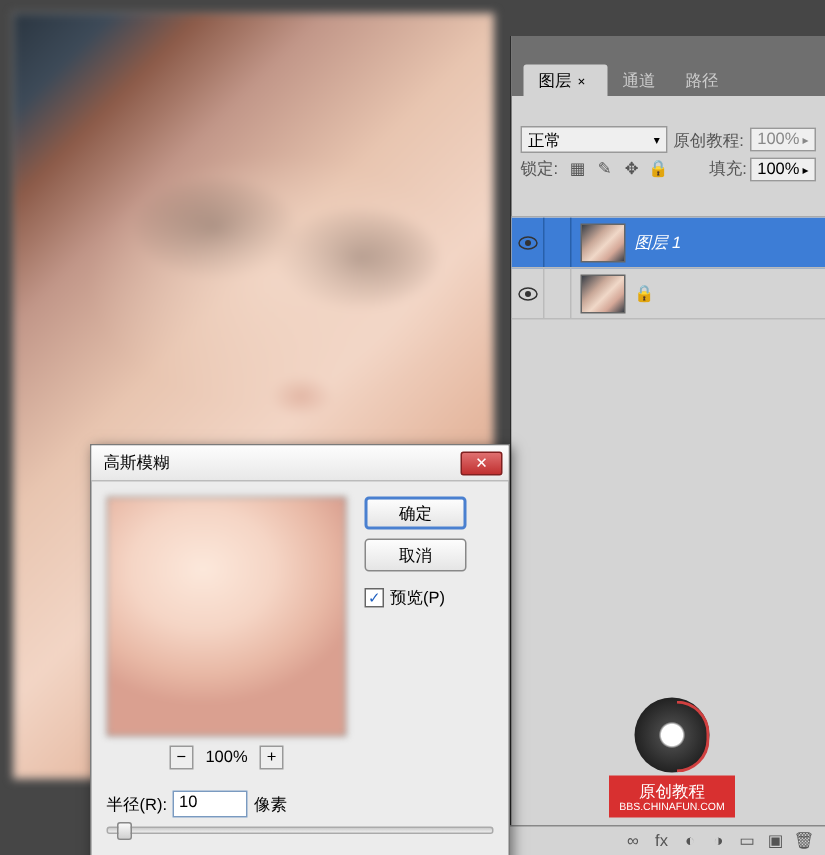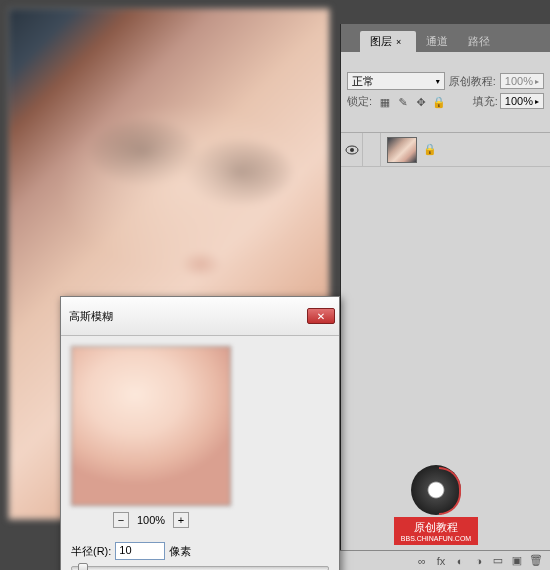--- a/index.html
+++ b/index.html
@@ -2,65 +2,65 @@
 <html><head>
 <meta charset="utf-8">
 <style>
 *{margin:0;padding:0;box-sizing:border-box;font-family:"Microsoft YaHei",Tahoma,sans-serif;font-size:11px}
 body{background:#464646;width:550px;height:570px;position:relative;overflow:hidden}
 
 .canvas{position:absolute;left:8px;top:8px;width:322px;height:512px;background:linear-gradient(135deg,#2a3540 0%,#3d4a58 8%,#8b5a48 15%,#c19688 25%,#e8c5b0 40%,#f2d5c5 55%,#e5b8a0 70%,#d8a890 80%,#816058 92%,#2a3138 100%);border:1px solid #888;filter:blur(3px)}
 .canvas::after{content:"";position:absolute;inset:0;background:radial-gradient(ellipse 180px 120px at 55% 35%, rgba(245,220,205,0.7), transparent 70%),radial-gradient(ellipse 80px 50px at 42% 28%, rgba(90,70,60,0.6), transparent 70%),radial-gradient(ellipse 80px 50px at 72% 32%, rgba(90,70,60,0.6), transparent 70%),radial-gradient(ellipse 30px 20px at 60% 50%, rgba(200,130,110,0.4), transparent 70%)}
 
 .layers-panel{position:absolute;right:0;top:24px;bottom:20px;width:210px;background:#d4d4d4;border-left:1px solid #2a2a2a;display:flex;flex-direction:column}
-.panel-tabs{height:28px;background:#6f6f6f;display:flex;align-items:end;padding-left:19px}
+.panel-tabs{height:40px;background:#6f6f6f;display:flex;align-items:end;padding-left:8px}
 .tab{padding:3px 10px;color:#ccc;cursor:pointer;display:flex;align-items:center;gap:4px}
 .tab.active{background:#d4d4d4;color:#000;border-radius:2px 2px 0 0}
 .tab-close{width:10px;height:10px;font-size:9px;line-height:10px}
 .panel-controls{padding:20px 6px;border-bottom:1px solid #aaa}
 .row{display:flex;align-items:center;gap:4px;margin-bottom:3px}
 .select{border:1px solid #999;background:#efefef;padding:1px 4px;height:18px;display:flex;align-items:center;justify-content:space-between;flex:1}
 .lbl{color:#555}
 .pct{border:1px solid #999;background:#efefef;padding:1px 4px;display:flex;align-items:center;gap:2px}
 .pct.disabled{color:#888}
-.lock-row{display:flex;align-items:flex-end;gap:2px}
+.lock-row{display:flex;align-items:flex-start;gap:2px}
 .lock-icons{display:flex;gap:4px;margin-left:4px}
 .lock-icon{width:14px;height:14px;display:flex;align-items:center;justify-content:center;color:#555}
 
 .layer-list{flex:1;background:#d4d4d4;overflow:auto}
 .layer{display:flex;align-items:center;height:34px;border-bottom:1px solid #bbb}
 .layer.selected{background:#3d7dd6;color:#fff}
 .vis{width:22px;height:100%;border-right:1px solid #bbb;display:flex;align-items:center;justify-content:center}
 .vis svg{width:14px;height:10px}
 .link{width:18px;height:100%;border-right:1px solid #bbb}
 .layer.selected .link,.layer.selected .vis{border-color:#2860aa}
 .thumb{width:30px;height:26px;margin:0 6px;border:1px solid #666;background:linear-gradient(135deg,#3a4048 0%,#c9a898 35%,#f0d8c8 55%,#d5a898 75%,#3a4048 100%)}
 .lname{font-style:italic;flex:1}
 .lock-badge{margin-right:8px;color:#666}
 
 .dialog{position:absolute;left:60px;top:296px;width:280px;background:#ececec;border:1px solid #7a7a7a;box-shadow:2px 2px 8px rgba(0,0,0,0.5)}
-.dlg-title{height:39px;background:linear-gradient(#fdfdfd,#e8e8e8);display:flex;align-items:center;justify-content:space-between;padding:0 4px 0 8px;border-bottom:1px solid #bbb}
+.dlg-title{height:24px;background:linear-gradient(#fdfdfd,#e8e8e8);display:flex;align-items:center;justify-content:space-between;padding:0 4px 0 8px;border-bottom:1px solid #bbb}
 .dlg-close{width:28px;height:16px;background:linear-gradient(#e07070,#c03030);border:1px solid #802020;border-radius:2px;color:#fff;display:flex;align-items:center;justify-content:center;font-size:10px}
 .dlg-body{display:flex;padding:10px}
 .preview-wrap{display:flex;flex-direction:column;align-items:center}
 .preview{width:160px;height:160px;border:1px solid #888;background:radial-gradient(ellipse 120px 100px at 40% 30%,#fce8db,#f5d5c5 40%,#e8b8a5 70%,#daa090 90%);filter:blur(2px)}
 .zoom{display:flex;align-items:center;gap:8px;margin-top:6px}
 .zoom-btn{width:16px;height:16px;border:1px solid #999;background:#eee;display:flex;align-items:center;justify-content:center}
 .dlg-right{margin-left:12px;display:flex;flex-direction:column;gap:6px}
 .btn{width:68px;height:22px;border:1px solid #888;background:linear-gradient(#fdfdfd,#e5e5e5);border-radius:3px;display:flex;align-items:center;justify-content:center}
 .btn.default{border:2px solid #4a80d0}
 .chk{display:flex;align-items:center;gap:4px;margin-top:4px}
 .chk-box{width:13px;height:13px;border:1px solid #666;background:#fff;display:flex;align-items:center;justify-content:center;color:#2060c0;font-size:10px}
 .radius{padding:4px 10px 22px}
 .radius-row{display:flex;align-items:center;gap:4px}
 .input{width:50px;height:18px;border:1px solid #7a9ac0;background:#fff;padding:1px 3px}
 .slider{margin-top:6px;height:5px;background:linear-gradient(#ccc,#eee);border:1px solid #aaa;border-radius:2px;position:relative}
 .handle{position:absolute;left:6px;top:-4px;width:10px;height:12px;background:linear-gradient(#fafafa,#d0d0d0);border:1px solid #888;border-radius:2px}
 
-.wm{position:absolute;right:72px;bottom:25px;width:84px}
+.wm{position:absolute;right:60px;bottom:25px;width:84px}
 .wm-icon{width:50px;height:50px;background:radial-gradient(circle,#fff 20%,#444 25%,#222 70%);border-radius:50%;margin:0 auto 2px;position:relative}
 .wm-icon::after{content:"";position:absolute;left:28px;top:2px;width:20px;height:44px;border:2px solid #d04040;border-left:none;border-radius:0 22px 22px 0}
 .wm-box{background:#d83030;color:#fff;text-align:center;padding:3px 0;font-size:12px}
 .wm-sub{font-size:7px;display:block}
 
 .bottom-bar{position:absolute;bottom:0;right:0;width:210px;height:20px;background:#d4d4d4;border-top:1px solid #888;display:flex;align-items:center;justify-content:flex-end;gap:3px;padding:0 6px}
 .bb-icon{width:16px;height:16px;display:flex;align-items:center;justify-content:center;color:#555}
 .chev{font-size:8px}
 </style>
 </head>
@@ -99,20 +99,31 @@
       </div>
       <span style="flex:1"></span>
       <span class="lbl">填充:</span>
       <div class="pct">
           <span>100%</span>
           <span class="chev">▸</span>
         </div>
     </div>
   </div>
   <div class="layer-list">
+    <div class="layer selected">
+      <div class="vis">
+          <svg viewBox="0 0 14 10">
+            <ellipse cx="7" cy="5" rx="6" ry="4" fill="none" stroke="#333"></ellipse>
+            <circle cx="7" cy="5" r="2" fill="#333"></circle>
+          </svg>
+        </div>
+      <div class="link"></div>
+      <div class="thumb"></div>
+      <span class="lname">图层 1</span>
+    </div>
     <div class="layer">
       <div class="vis">
           <svg viewBox="0 0 14 10">
             <ellipse cx="7" cy="5" rx="6" ry="4" fill="none" stroke="#333"></ellipse>
             <circle cx="7" cy="5" r="2" fill="#333"></circle>
           </svg>
         </div>
       <div class="link"></div>
       <div class="thumb"></div>
       <span class="lock-badge">🔒</span>
@@ -137,20 +148,28 @@
   </div>
   <div class="dlg-body">
     <div class="preview-wrap">
       <div class="preview"></div>
       <div class="zoom">
         <div class="zoom-btn">−</div>
         <span>100%</span>
         <div class="zoom-btn">+</div>
       </div>
     </div>
+    <div class="dlg-right">
+      <div class="btn default">确定</div>
+      <div class="btn">取消</div>
+      <label class="chk">
+        <span class="chk-box">✓</span>
+        <span>预览(P)</span>
+      </label>
+    </div>
   </div>
   <div class="radius">
     <div class="radius-row">
       <span>半径(R):</span>
       <div class="input">10</div>
       <span>像素</span>
     </div>
     <div class="slider">
         <div class="handle"></div>
       </div>

